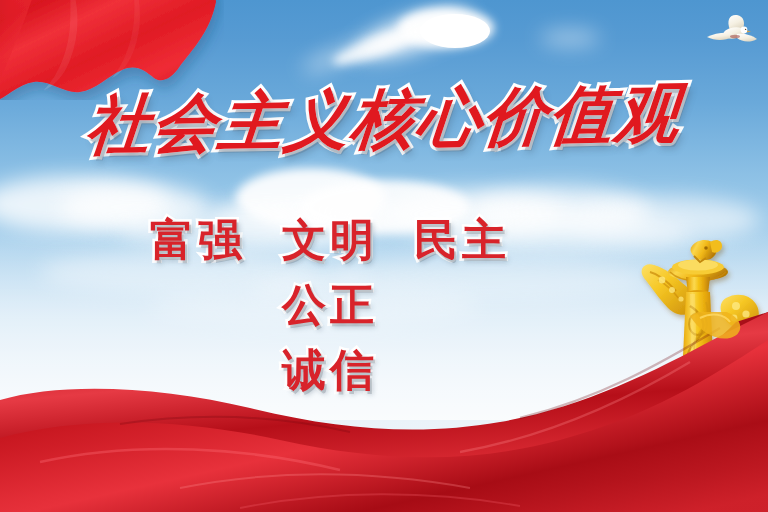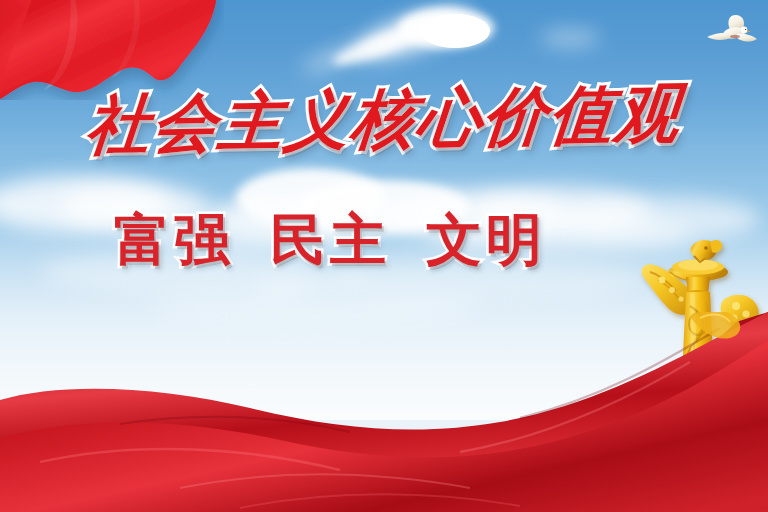--- a/index.html
+++ b/index.html
@@ -72,21 +72,21 @@
   }
 
   
   #valuesBlock{position:absolute;left:0;top:208px;width:660px;}
   .value-row{
     display:flex;justify-content:center;align-items:center;
     height:64px;margin-bottom:1px;
   }
   .value-word{
     font-family:"DejaVu Sans","Liberation Sans",sans-serif;
-    font-size:56px;line-height:48px;font-weight:bold;
+    font-size:44px;line-height:48px;font-weight:bold;
     color:#d8232a;letter-spacing:4px;
     margin:8px 18px;
     -webkit-text-stroke:5px #ffffff;
     paint-order:stroke fill;
     text-shadow:
       2px 3px 0 rgba(100,115,130,.30),
       3px 4px 5px rgba(70,90,110,.28);
     white-space:nowrap;
   }
 
@@ -191,28 +191,30 @@
   </div>
 
   <div id="titleBlock">
     <span id="title">社会主义核心价值观</span>
   </div>
 
   <div id="valuesBlock">
 
     <div class="value-row">
       <span class="value-word">富强</span>
+      <span class="value-word">文明</span>
       <span class="value-word">民主</span>
-      <span class="value-word">文明</span>
     </div>
 
     <div class="value-row">
+      <span class="value-word">公正</span>
     </div>
 
     <div class="value-row">
+      <span class="value-word">诚信</span>
     </div>
 
   </div>
 
   <div id="huabiao">
     <svg width="132" height="190" viewBox="0 0 132 190">
       <defs>
         <linearGradient id="goldShaft" x1="0" y1="0" x2="1" y2="0">
           <stop offset="0%" stop-color="#c98a08"></stop>
           <stop offset="14%" stop-color="#eeb417"></stop>

